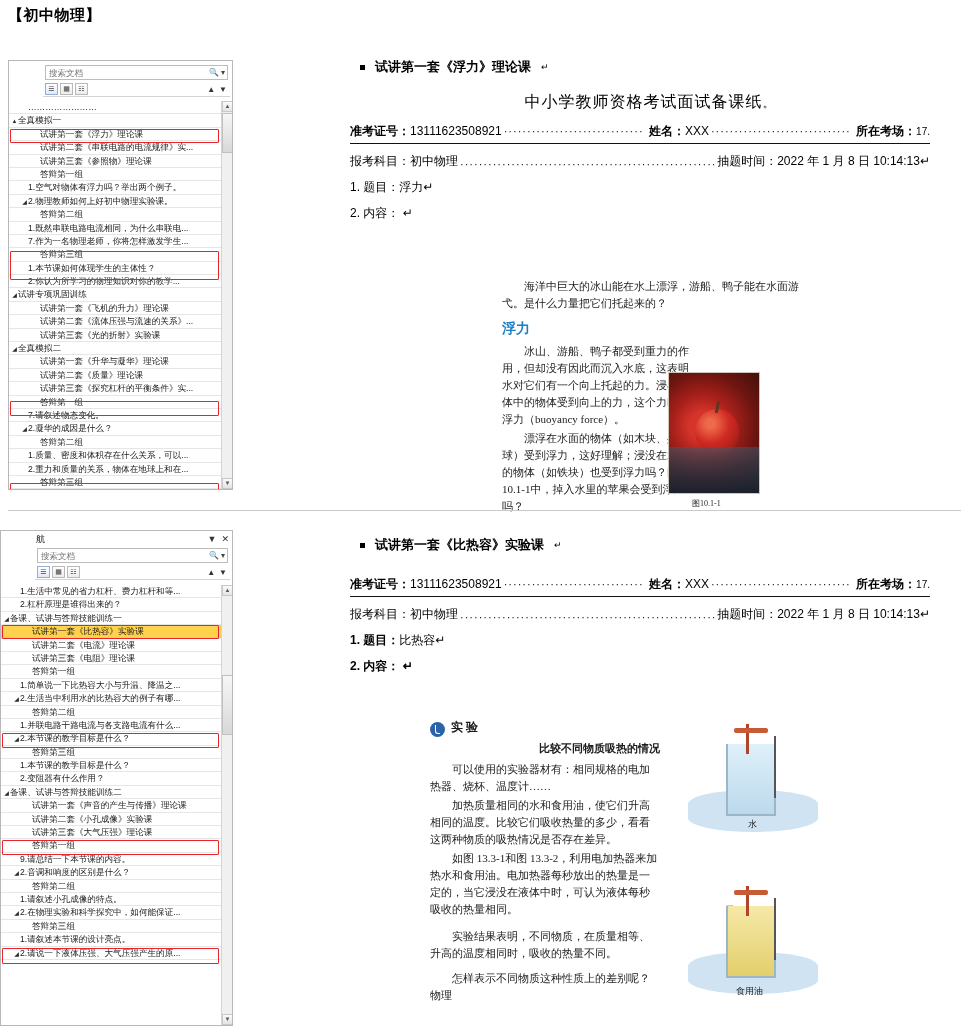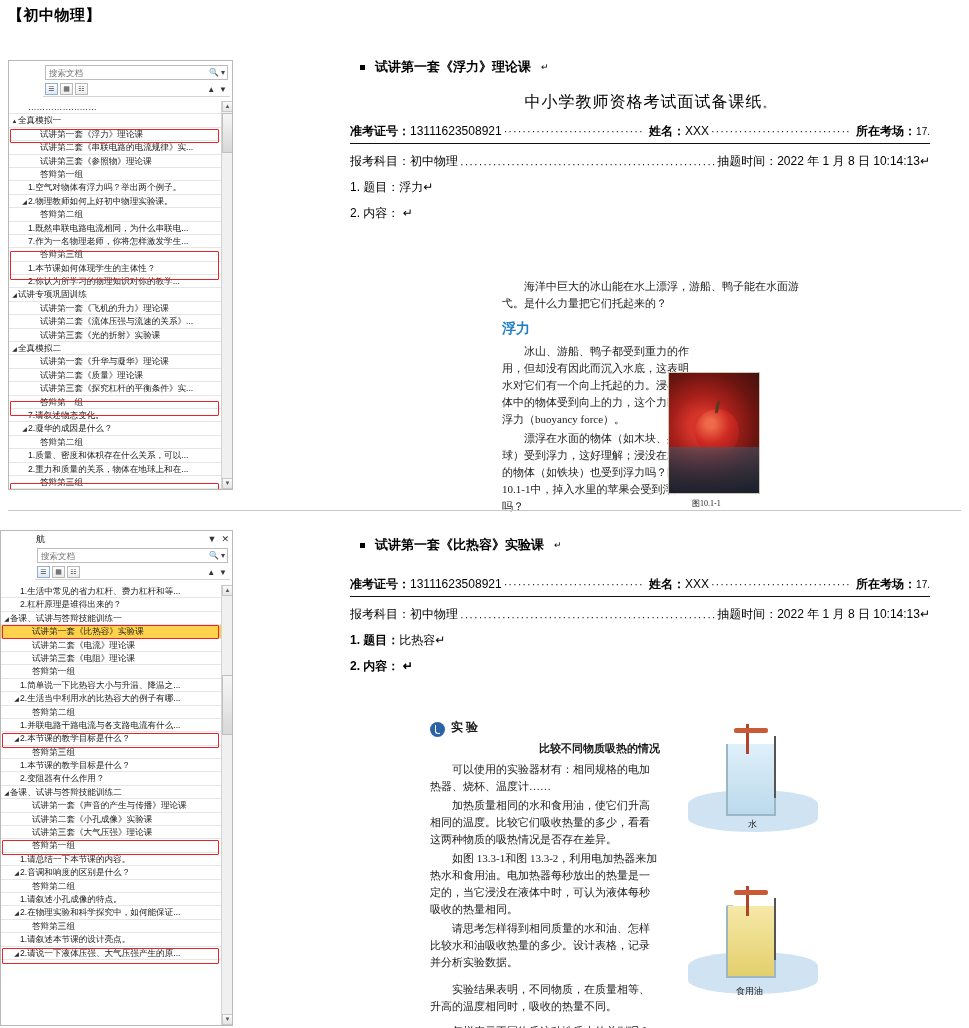--- a/index.html
+++ b/index.html
@@ -414,21 +414,21 @@
           <div class="nav-item lvl2"><span class="tri"></span><span>1.并联电路干路电流与各支路电流有什么...</span></div>
           <div class="nav-item lvl2"><span class="tri">◢</span><span>2.本节课的教学目标是什么？</span></div>
           <div class="nav-item lvl3"><span class="tri"></span><span>答辩第三组</span></div>
           <div class="nav-item lvl2"><span class="tri"></span><span>1.本节课的教学目标是什么？</span></div>
           <div class="nav-item lvl2"><span class="tri"></span><span>2.变阻器有什么作用？</span></div>
           <div class="nav-item lvl1"><span class="tri">◢</span><span>备课、试讲与答辩技能训练二</span></div>
           <div class="nav-item lvl3"><span class="tri"></span><span>试讲第一套《声音的产生与传播》理论课</span></div>
           <div class="nav-item lvl3"><span class="tri"></span><span>试讲第二套《小孔成像》实验课</span></div>
           <div class="nav-item lvl3"><span class="tri"></span><span>试讲第三套《大气压强》理论课</span></div>
           <div class="nav-item lvl3"><span class="tri"></span><span>答辩第一组</span></div>
-          <div class="nav-item lvl2"><span class="tri"></span><span>1.请总结一下本节课的内容。</span></div>
+          <div class="nav-item lvl2"><span class="tri"></span><span>9.请总结一下本节课的内容。</span></div>
           <div class="nav-item lvl2"><span class="tri">◢</span><span>2.音调和响度的区别是什么？</span></div>
           <div class="nav-item lvl3"><span class="tri"></span><span>答辩第二组</span></div>
           <div class="nav-item lvl2"><span class="tri"></span><span>1.请叙述小孔成像的特点。</span></div>
           <div class="nav-item lvl2"><span class="tri">◢</span><span>2.在物理实验和科学探究中，如何能保证...</span></div>
           <div class="nav-item lvl3"><span class="tri"></span><span>答辩第三组</span></div>
           <div class="nav-item lvl2"><span class="tri"></span><span>1.请叙述本节课的设计亮点。</span></div>
           <div class="nav-item lvl2"><span class="tri">◢</span><span>2.请说一下液体压强、大气压强产生的原...</span></div>
         </div>
       <div class="hl-layer" id="hl-bottom">
           <div class="hl-box" style="left: 1px; right: 13px; top: 40px; height: 14px;"></div>
@@ -478,21 +478,20 @@
 
   <div class="book" style="left:430px; top:718px; width:230px;">
     <div class="exp-head">
       <span class="exp-circle"></span>
       <span>实 验</span>
     </div>
     <div class="exp-sub">比较不同物质吸热的情况</div>
     <p>可以使用的实验器材有：相同规格的电加热器、烧杯、温度计……</p>
     <p>加热质量相同的水和食用油，使它们升高相同的温度。比较它们吸收热量的多少，看看这两种物质的吸热情况是否存在差异。</p>
     <p>如图 13.3-1和图 13.3-2，利用电加热器来加热水和食用油。电加热器每秒放出的热量是一定的，当它浸没在液体中时，可认为液体每秒吸收的热量相同。</p>
-    <p>请思考怎样得到相同质量的水和油、怎样比较水和油吸收热量的多少。设计表格，记录并分析实验数据。</p>
     <p style="margin-top:10px">实验结果表明，不同物质，在质量相等、升高的温度相同时，吸收的热量不同。</p>
     <p style="margin-top:8px">怎样表示不同物质这种性质上的差别呢？物理</p>
   </div>
 
   <div class="beaker-img" style="left:688px; top:718px; width:130px; height:122px;">
     <div style="position:absolute;left:0;bottom:8px;width:130px;height:42px;border-radius:50%/14px;background:#cfe3f2;"></div>
     <div style="position:absolute;left:38px;top:26px;width:50px;height:72px;border:2px solid #9bb6c6;border-top:none;background:linear-gradient(#dff0fa,#bcd9ec);"></div>
     <div style="position:absolute;left:58px;top:6px;width:3px;height:30px;background:#b0452c;"></div>
     <div style="position:absolute;left:46px;top:10px;width:34px;height:5px;background:#c85a36;border-radius:2px;"></div>
     <div style="position:absolute;left:86px;top:18px;width:2px;height:62px;background:#555;"></div>

